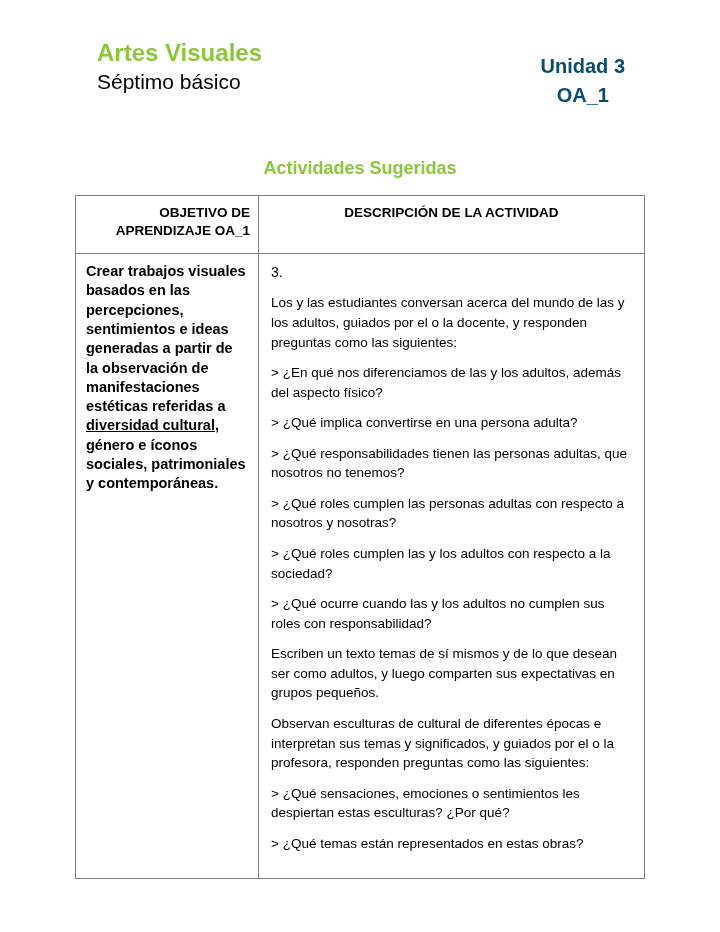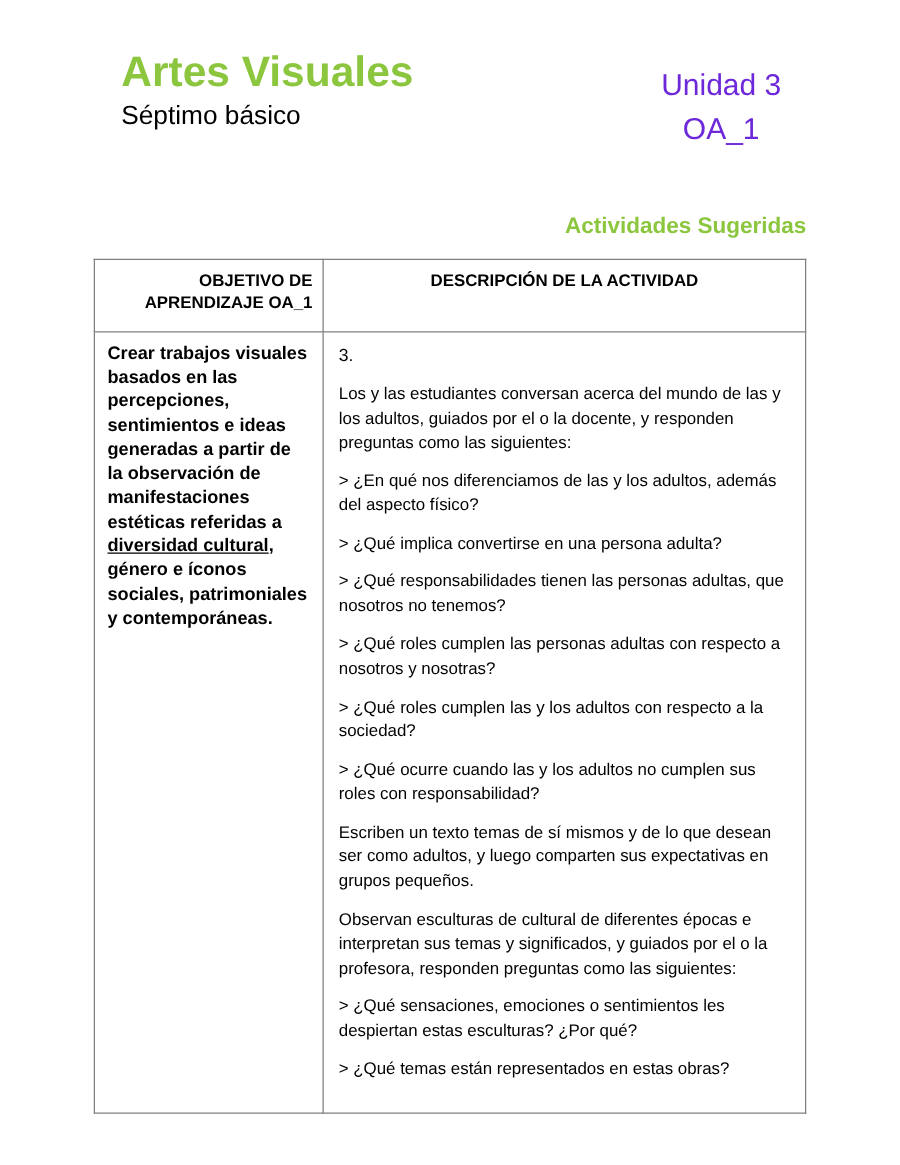--- a/index.html
+++ b/index.html
@@ -14,45 +14,45 @@
     overflow: hidden;
   }
   .doc-header {
     display: flex;
     justify-content: space-between;
     align-items: flex-start;
     padding: 0 20px 0 22px;
   }
   .brand {
     margin: 0;
-    font-size: 34px;
+    font-size: 24px;
     font-weight: bold;
     color: #8CC63F;
     line-height: 1.1;
   }
   .grade {
     margin: 4px 0 0 0;
     font-size: 21px;
     font-weight: normal;
     color: #000000;
     line-height: 1.1;
   }
   .header-right {
     text-align: center;
     padding-top: 12px;
   }
   .unit, .oa {
-    font-size: 24px;
-    font-weight: normal;
-    color: #6d28d9;
+    font-size: 20px;
+    font-weight: bold;
+    color: #0c4a6e;
     line-height: 1.45;
   }
   .page-title {
     margin: 48px 0 0 0;
-    text-align: right;
+    text-align: center;
     font-size: 18px;
     font-weight: bold;
     color: #8CC63F;
   }
   table.content-table {
     margin-top: 16px;
     width: 570px;
     border-collapse: collapse;
     table-layout: fixed;
   }

